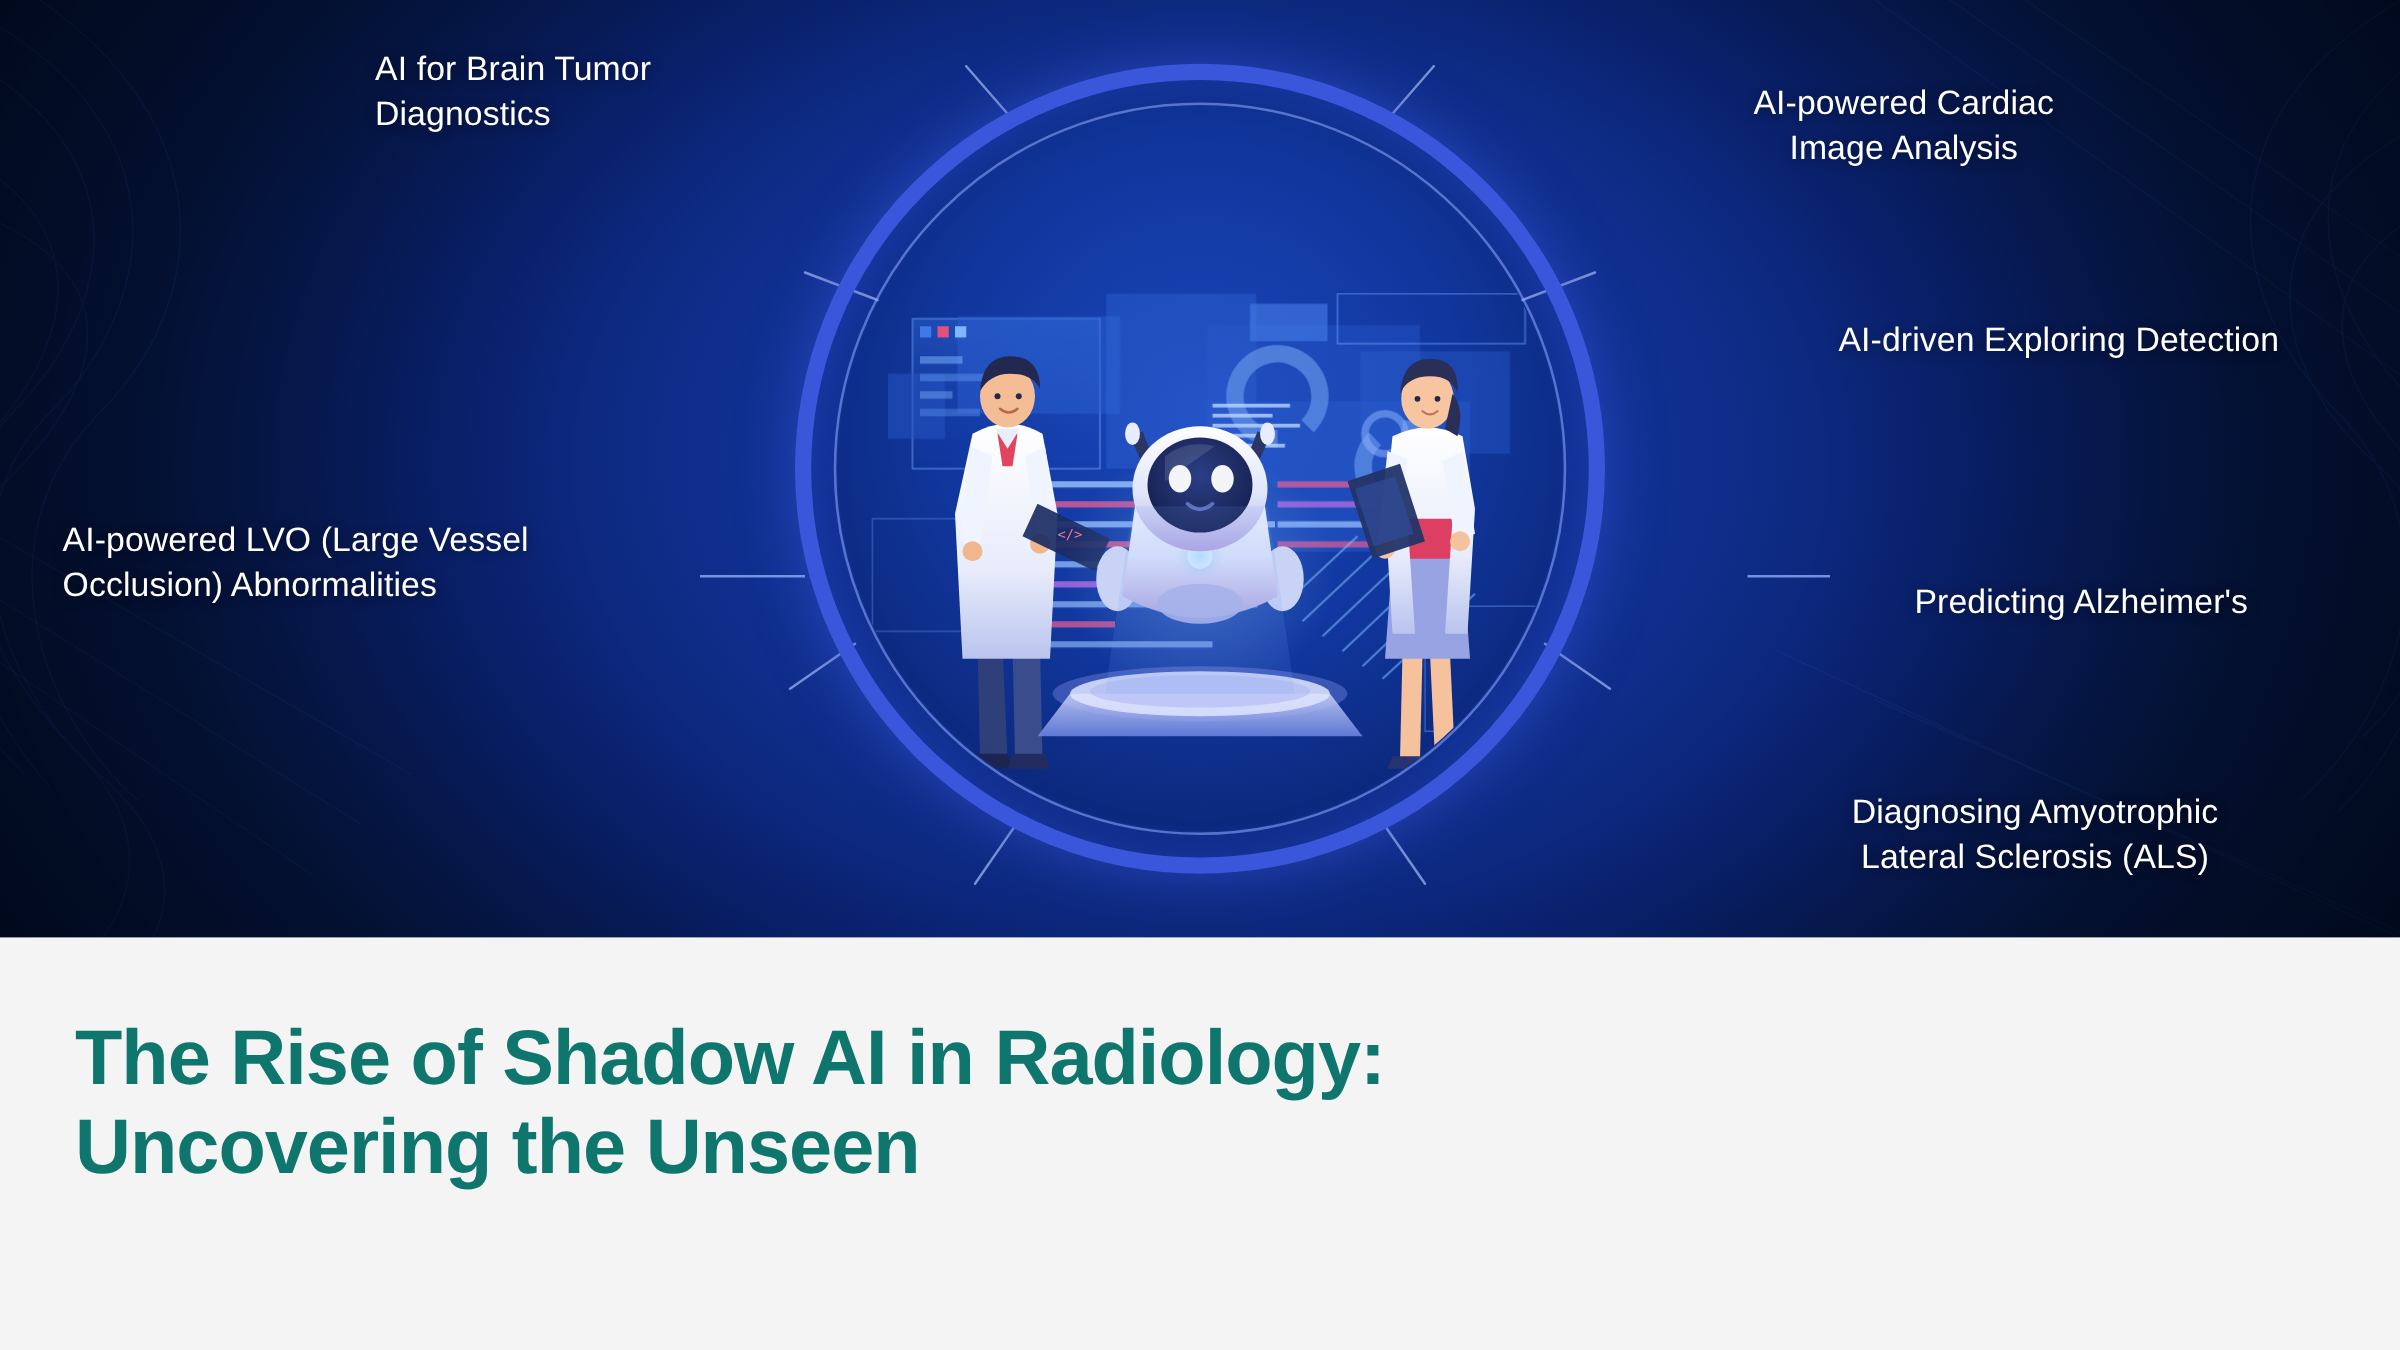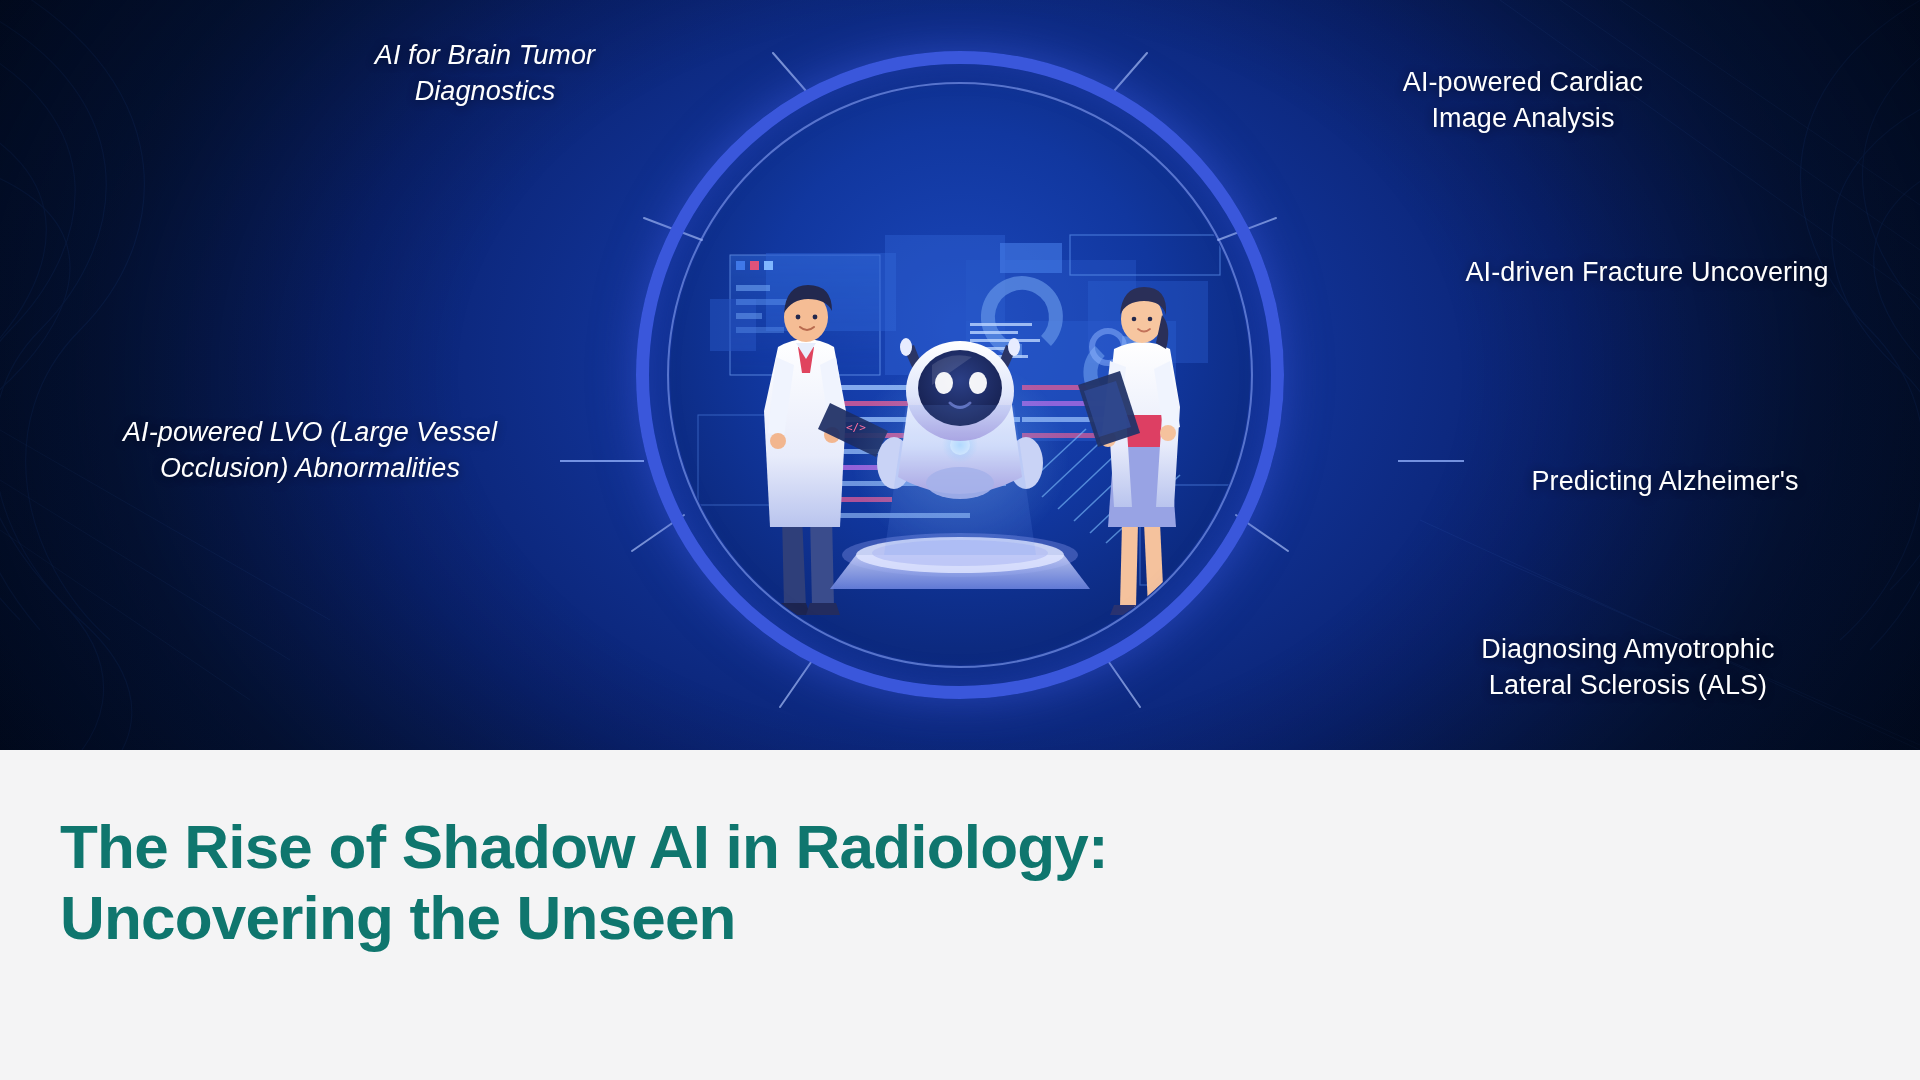--- a/index.html
+++ b/index.html
@@ -77,21 +77,21 @@
   .label {
     position: absolute;
     color: #ffffff;
     font-size: 27px;
     font-weight: 500;
     line-height: 1.32;
     letter-spacing: .1px;
     text-shadow: 0 1px 10px rgba(0,0,0,.45);
     white-space: pre-line;
   }
-  .label.r-align { text-align: center; font-style: italic; }
+  .label.r-align { text-align: left; }
   .label.l-align { text-align: center; margin-top: 27px; }
 
   
   .leader {
     position: absolute;
     background: rgba(150,180,255,.75);
     height: 2px;
   }
 
   
@@ -375,21 +375,21 @@
 Diagnostics</div>
 
 
   <div class="label r-align" style="left:50px; top:415px; width:520px;">AI-powered LVO (Large Vessel
 Occlusion) Abnormalities</div>
 
 
   <div class="label l-align" style="left:1308px; top:38px; width:430px;">AI-powered Cardiac
 Image Analysis</div>
 
-  <div class="label l-align" style="left:1412px; top:228px; width:470px;">AI-driven Fracture Uncovering</div>
+  <div class="label l-align" style="left:1412px; top:228px; width:470px;">AI-driven Exploring Detection</div>
 
   <div class="label l-align" style="left:1455px; top:437px; width:420px;">Predicting Alzheimer's</div>
 
   <div class="label l-align" style="left:1418px; top:605px; width:420px;">Diagnosing Amyotrophic
 Lateral Sclerosis (ALS)</div>
 
   <div class="leader" style="left:560px; top:460px; width:84px;"></div>
   <div class="leader" style="left:1398px; top:460px; width:66px;"></div>
 
 </section>

